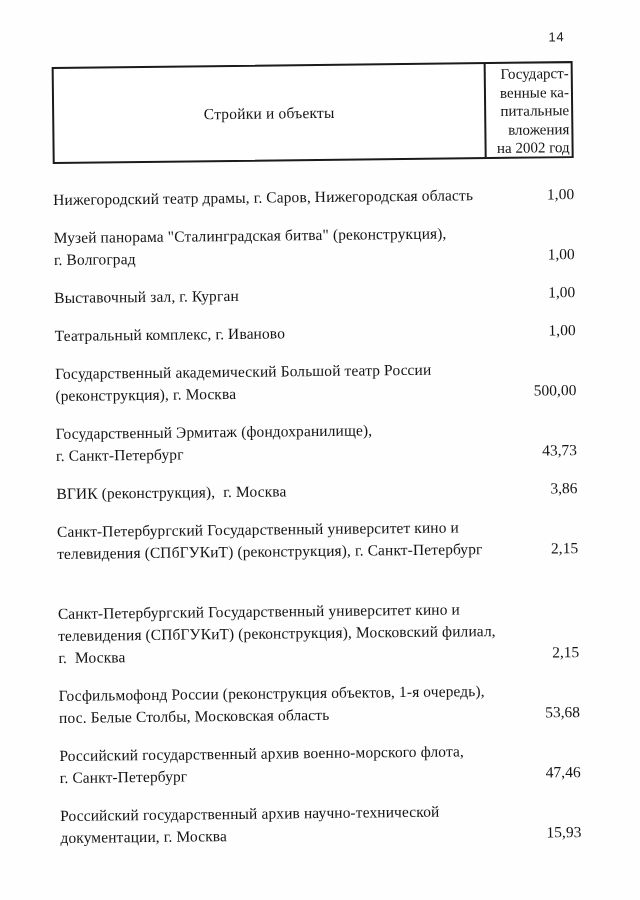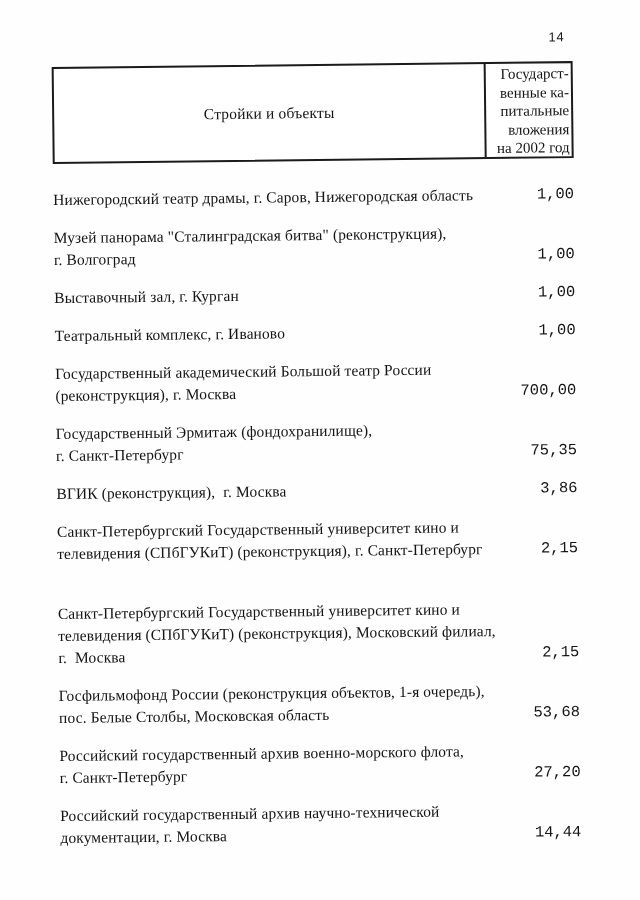--- a/index.html
+++ b/index.html
@@ -86,21 +86,20 @@
     font-size: 15.5px;
     line-height: 22px;
     white-space: pre-wrap;
     letter-spacing: 0.1px;
   }
   .row-value {
     font-size: 15.5px;
     line-height: 22px;
     text-align: center;
     white-space: nowrap;
-    font-family: Liberation Mono, monospace;
   }
 </style>
 </head>
 <body>
 
 <div class="page">
   <div class="rotor">
 
     <div class="page-number">14</div>
 
@@ -129,26 +128,26 @@
             <div class="row-name">Выставочный зал, г. Курган</div>
             <div class="row-value">1,00</div>
           </div>
           <div class="row">
             <div class="row-name">Театральный комплекс, г. Иваново</div>
             <div class="row-value">1,00</div>
           </div>
           <div class="row">
             <div class="row-name">Государственный академический Большой театр России
 (реконструкция), г. Москва</div>
-            <div class="row-value">700,00</div>
+            <div class="row-value">500,00</div>
           </div>
           <div class="row">
             <div class="row-name">Государственный Эрмитаж (фондохранилище),
 г. Санкт-Петербург</div>
-            <div class="row-value">75,35</div>
+            <div class="row-value">43,73</div>
           </div>
           <div class="row">
             <div class="row-name">ВГИК (реконструкция),  г. Москва</div>
             <div class="row-value">3,86</div>
           </div>
           <div class="row">
             <div class="row-name">Санкт-Петербургский Государственный университет кино и
 телевидения (СПбГУКиТ) (реконструкция), г. Санкт-Петербург</div>
             <div class="row-value">2,15</div>
           </div>
@@ -159,25 +158,25 @@
             <div class="row-value">2,15</div>
           </div>
           <div class="row">
             <div class="row-name">Госфильмофонд России (реконструкция объектов, 1-я очередь),
 пос. Белые Столбы, Московская область</div>
             <div class="row-value">53,68</div>
           </div>
           <div class="row">
             <div class="row-name">Российский государственный архив военно-морского флота,
 г. Санкт-Петербург</div>
-            <div class="row-value">27,20</div>
+            <div class="row-value">47,46</div>
           </div>
           <div class="row">
             <div class="row-name">Российский государственный архив научно-технической
 документации, г. Москва</div>
-            <div class="row-value">14,44</div>
+            <div class="row-value">15,93</div>
           </div>
         </div>
 
     </div>
 
   </div>
 </div>
 
 </body></html>

